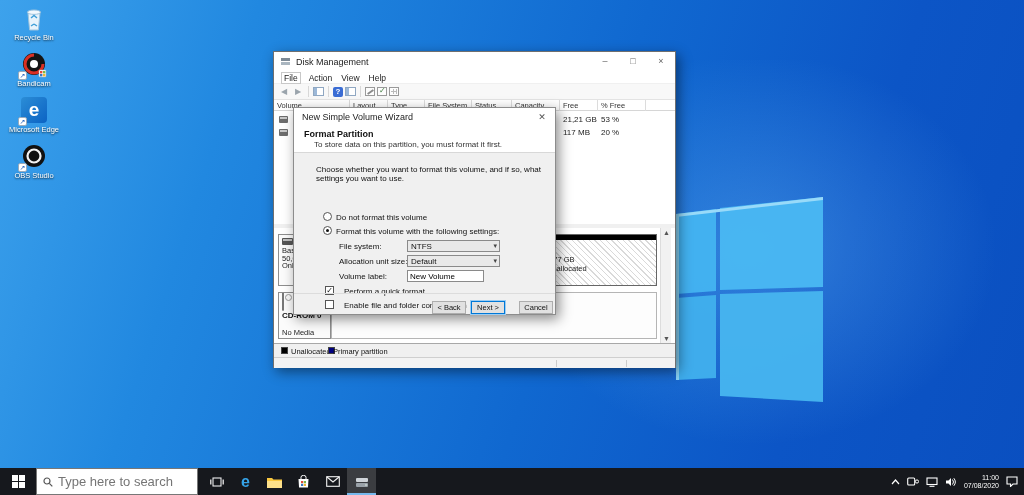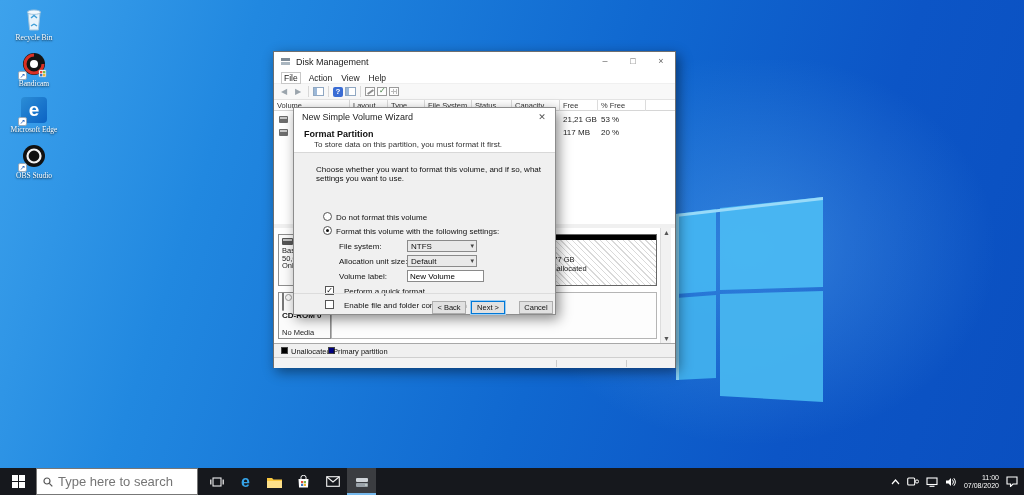--- a/index.html
+++ b/index.html
@@ -10,21 +10,21 @@
   .screen::before { content:""; position:absolute; left:520px; top:60px; width:520px; height:420px;
     background:radial-gradient(ellipse at 45% 45%, rgba(120,200,255,.35) 0%, rgba(120,200,255,0) 60%); }
 
   
   .win-logo { position:absolute; left:0; top:0; pointer-events:none; }
 
   
   .desktop-icons { position:absolute; left:6px; top:5px; width:56px; }
   .dicon { width:56px; margin-bottom:9px; text-align:center; cursor:default; }
   .dicon .art { position:relative; width:28px; height:28px; margin:0 auto 1px auto; }
-  .dicon .lbl { font-size:7.5px; line-height:8px; color:#fff; text-shadow:0 1px 2px rgba(0,0,0,.8);font-family:Liberation Serif, serif; }
+  .dicon .lbl { font-size:7.5px; line-height:8px; color:#fff; text-shadow:0 1px 2px rgba(0,0,0,.8); }
   .shortcut-badge { position:absolute; left:-2px; bottom:-1px; width:9px; height:9px; background:#fff;
     border:1px solid #9ab; border-radius:2px; font-size:7px; line-height:7px; color:#1a5dbe; text-align:center; }
   .edge-art { width:26px; height:26px; margin:0 auto; border-radius:4px; background:linear-gradient(135deg,#2b8dd6,#0c63c4);
     color:#fff; font-weight:bold; font-size:19px; line-height:26px; }
 
   
   .taskbar { position:absolute; left:0; top:468px; width:1024px; height:27px; background:#16181d;
     display:flex; align-items:stretch; z-index:40; }
   .tb-start { width:36px; display:flex; align-items:center; justify-content:center; }
   .tb-search { width:162px; background:#fff; border:1px solid #777; display:flex; align-items:center;
@@ -106,21 +106,21 @@
   .wiz-close { margin-left:auto; width:26px; text-align:center; font-size:9px; line-height:18px; color:#555; }
   .wiz-head { height:27px; background:#fff; border-bottom:1px solid #d8d8d8; }
   .wiz-head .h1 { font-size:9px; font-weight:bold; color:#111; padding:3px 0 0 10px; }
   .wiz-head .h2 { font-size:8px; color:#333; padding:1px 0 0 20px; }
   .wiz-body { position:relative; height:140px; font-size:8px; color:#111; }
   .instr { position:absolute; left:22px; top:12px; width:232px; }
   .radio { position:absolute; width:9px; height:9px; border:1px solid #555; border-radius:50%; background:#fff; }
   .radio.sel::before { content:""; position:absolute; left:2px; top:2px; width:3px; height:3px; border-radius:50%; background:#111; }
   .rlbl { position:absolute; white-space:nowrap; }
   .flbl { position:absolute; left:45px; white-space:nowrap; }
-  .combo { position:absolute; left:113px; width:70px; height:12px; background:#e9e9e9; border:1px solid #8a8a8a;
+  .combo { position:absolute; left:113px; width:93px; height:12px; background:#e9e9e9; border:1px solid #8a8a8a;
     font-size:8px; padding:1px 0 0 3px; }
   .combo .arr { position:absolute; right:2px; top:1px; font-size:7px; color:#444; }
   .wtext { position:absolute; left:113px; width:77px; height:12px; background:#fff; border:1px solid #8a8a8a;
     font-size:8px; padding:0 0 0 2px; font-family:"Liberation Sans",sans-serif; outline:none; }
   .chk { position:absolute; left:31px; width:9px; height:9px; border:1px solid #555; background:#fff;
     font-size:8px; line-height:8px; text-align:center; color:#111; }
   .clbl { position:absolute; left:50px; white-space:nowrap; }
   .wiz-foot { position:absolute; left:0; top:185px; width:261px; height:21px; border-top:1px solid #dcdcdc; }
   .wbtn { position:absolute; top:7px; width:34px; height:13px; background:#e1e1e1; border:1px solid #adadad;
     font-size:7.5px; text-align:center; line-height:12px; color:#111; }

